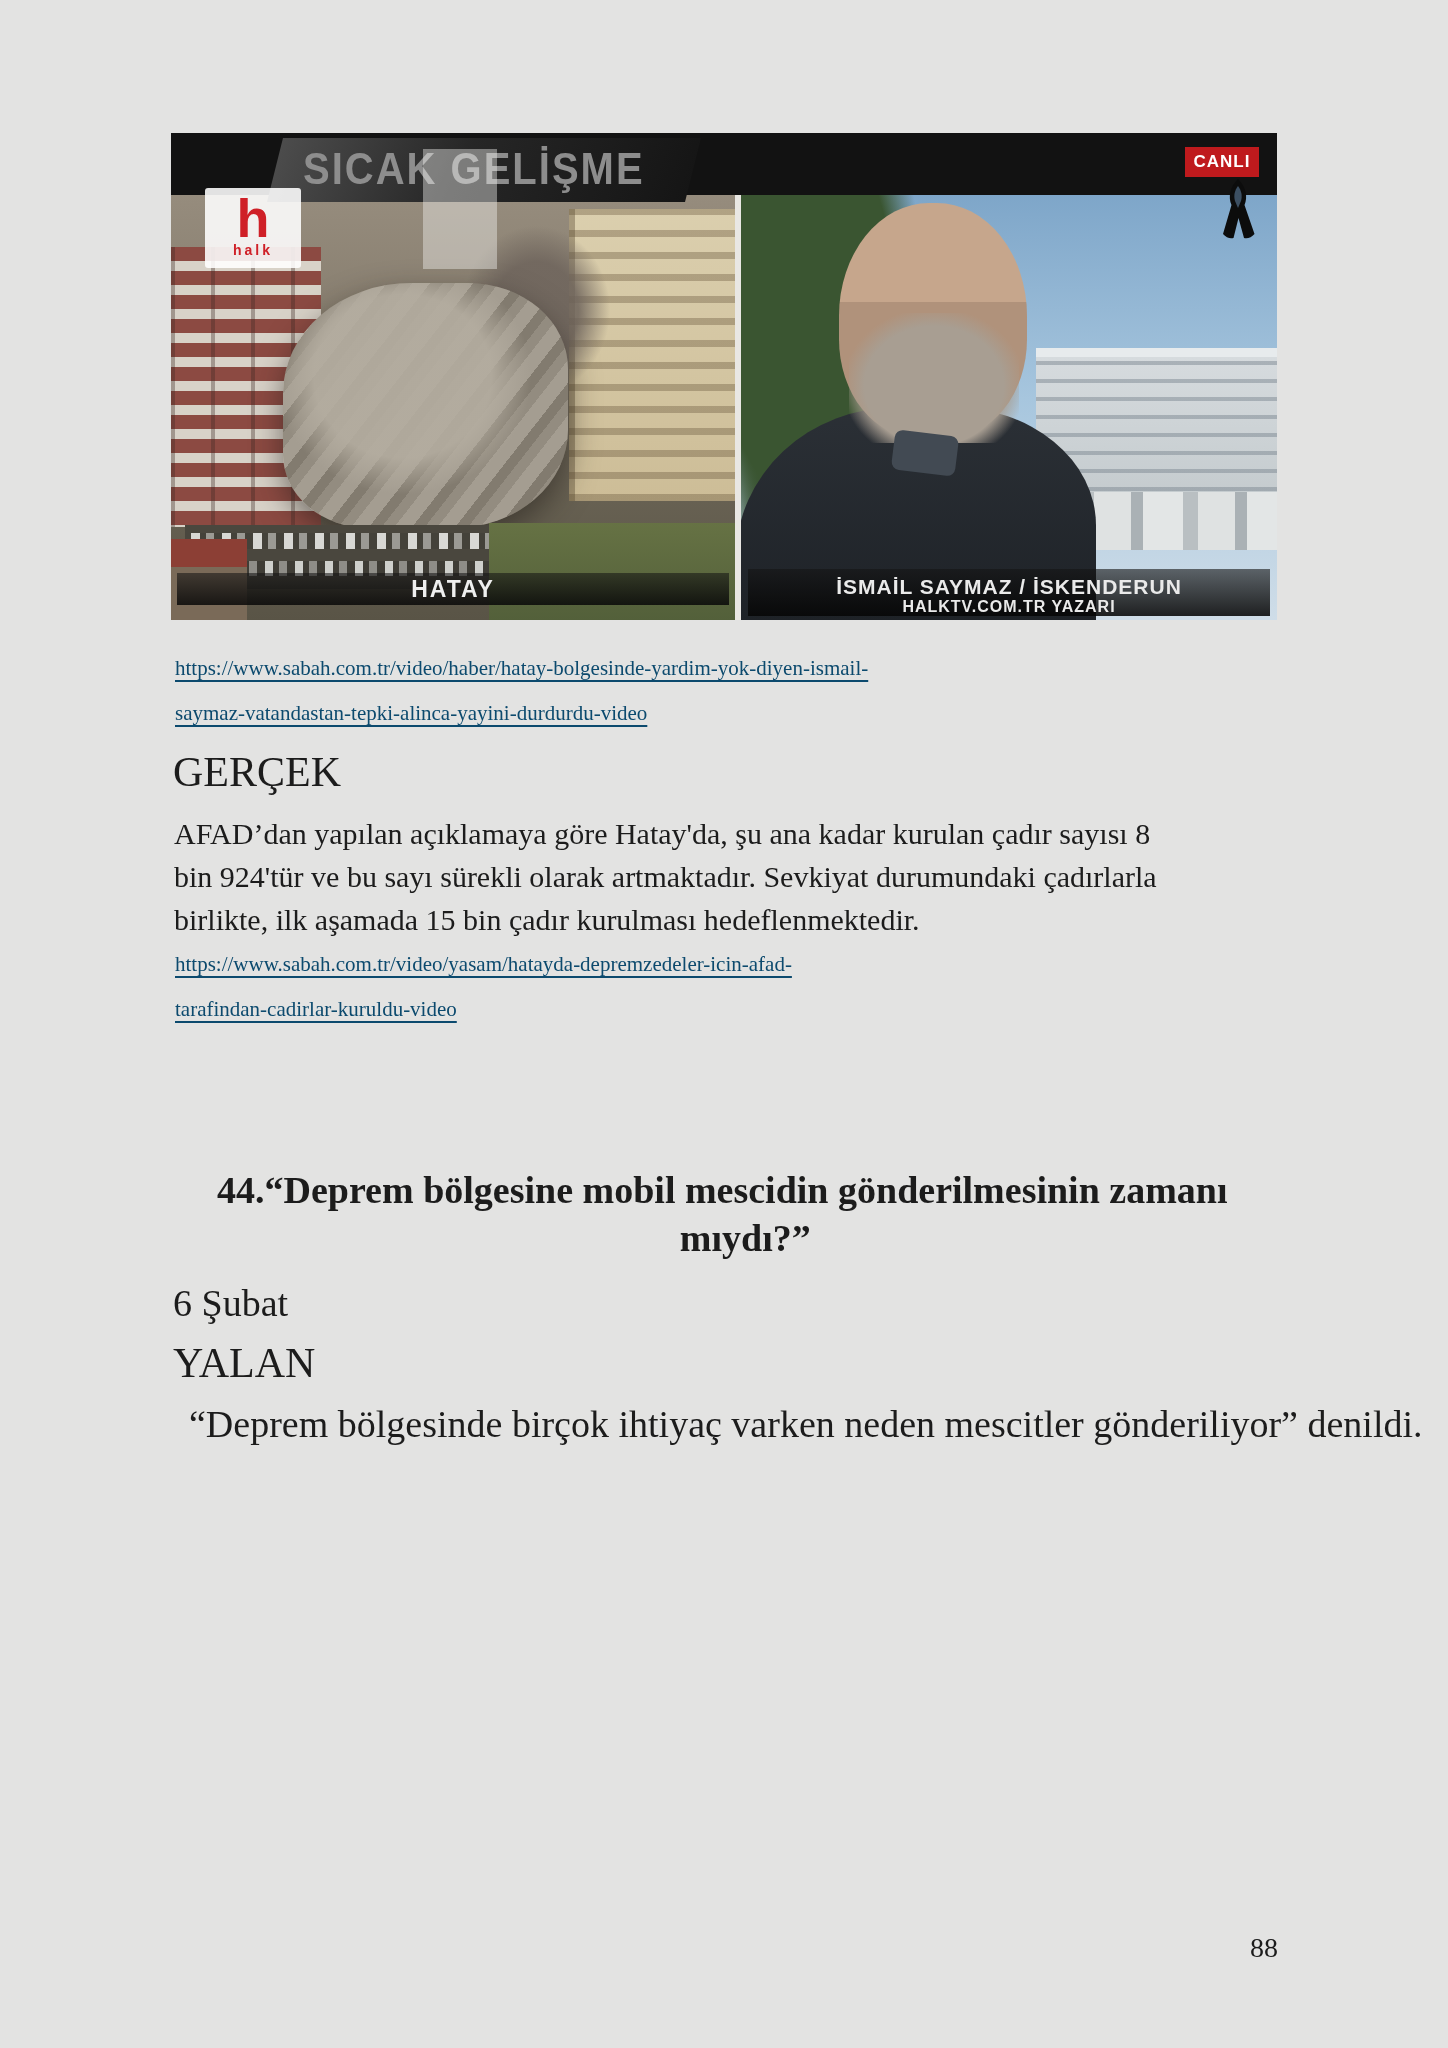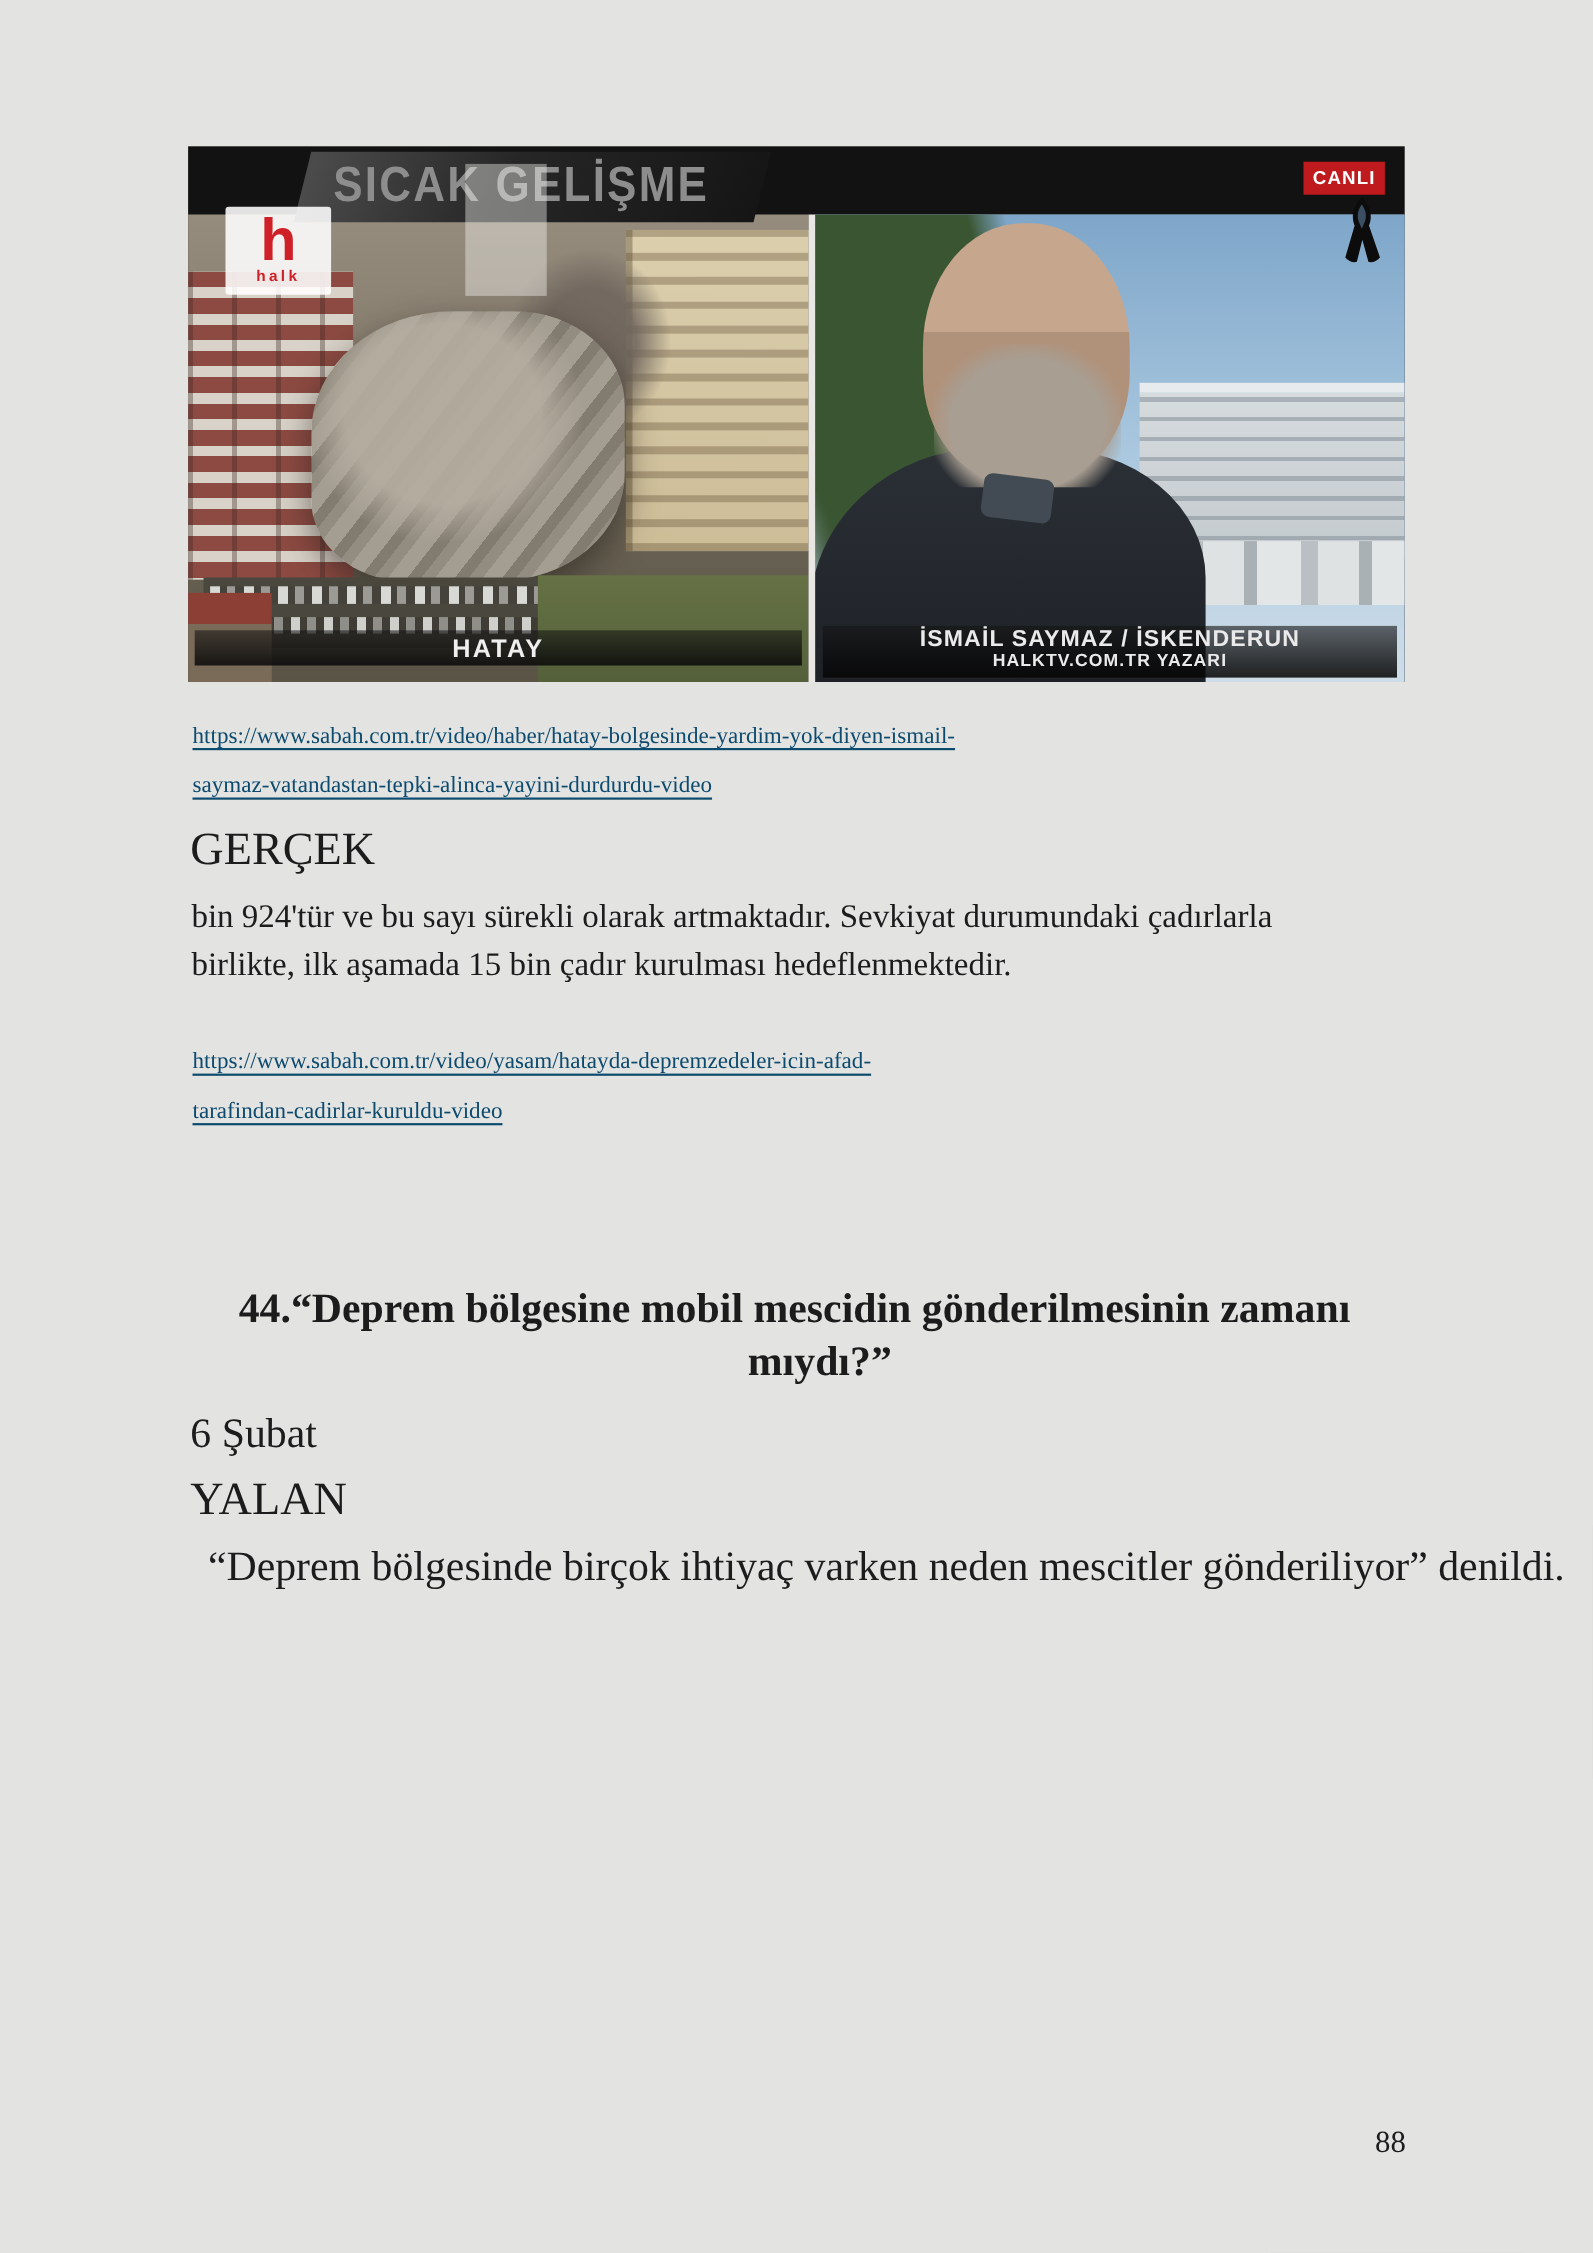--- a/index.html
+++ b/index.html
@@ -141,21 +141,21 @@
   }
   .rp-body{
     left:-5px;top:212px;width:360px;height:215px;
     background:linear-gradient(180deg,#2b3036,#1e2227);
     border-radius:45% 40% 0 0/70% 55% 0 0;
   }
   .rp-collar{left:152px;top:238px;width:64px;height:40px;background:#424a53;transform:rotate(7deg);border-radius:8px;}
   .rp-caption{
     left:7px;top:374px;width:522px;height:47px;
     background:linear-gradient(180deg, rgba(20,20,20,0.6), rgba(6,6,6,0.88));
-    display:flex;flex-direction:column;align-items:center;justify-content:flex-start;
+    display:flex;flex-direction:column;align-items:center;justify-content:flex-end;
   }
   .rp-caption span{position:static;font-family:"Liberation Sans",sans-serif;font-weight:bold;color:#eaeaea;line-height:1.1;}
   .rp-cap1{font-size:21px;letter-spacing:1px;}
   .rp-cap2{font-size:16px;letter-spacing:1px;color:#d8d8d8;}
 
   
   .doc-link{cursor:pointer;}
   .doc-link .ln{
     display:block;
     font-size:21px;line-height:45px;
@@ -231,20 +231,21 @@
   </div>
 
   <a class="abs doc-link" style="left:175px;top:646px;">
     <span class="ln">https://www.sabah.com.tr/video/haber/hatay-bolgesinde-yardim-yok-diyen-ismail-</span>
     <span class="ln">saymaz-vatandastan-tepki-alinca-yayini-durdurdu-video</span>
   </a>
 
   <div class="abs label" style="left:173px;top:748px;">GERÇEK</div>
 
   <div class="abs" style="left:174px;top:812px;">
+    <span class="bodyline">AFAD’dan yapılan açıklamaya göre Hatay'da, şu ana kadar kurulan çadır sayısı 8</span>
     <span class="bodyline">bin 924'tür ve bu sayı sürekli olarak artmaktadır. Sevkiyat durumundaki çadırlarla</span>
     <span class="bodyline">birlikte, ilk aşamada 15 bin çadır kurulması hedeflenmektedir.</span>
   </div>
 
   <a class="abs doc-link" style="left:175px;top:942px;">
     <span class="ln">https://www.sabah.com.tr/video/yasam/hatayda-depremzedeler-icin-afad-</span>
     <span class="ln">tarafindan-cadirlar-kuruldu-video</span>
   </a>
 
   <div class="abs claim" style="left:217px;top:1166px;">

